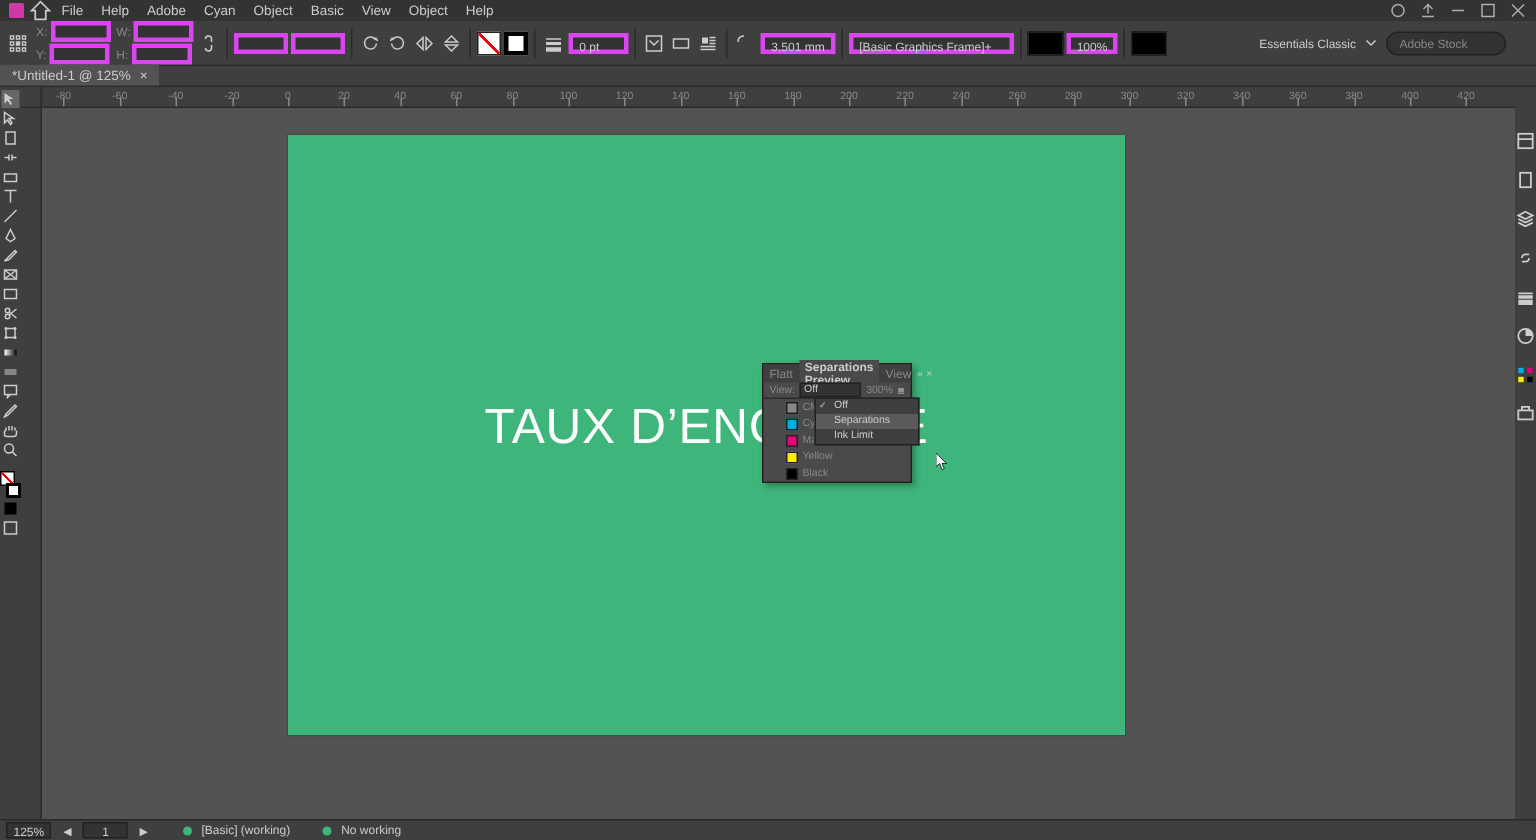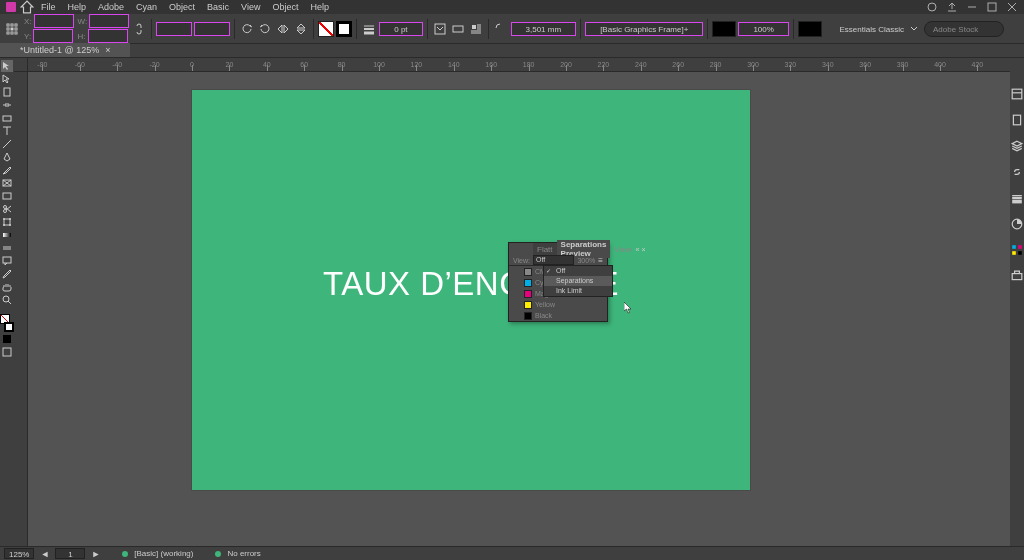--- a/index.html
+++ b/index.html
@@ -24,28 +24,28 @@
   .menubar{height:14px;background:var(--gray-dark);display:flex;align-items:center;padding:0 4px;gap:2px;}
   .menubar .logo{width:14px;height:12px;display:flex;align-items:center;justify-content:center;}
   .menubar .logo .sq{width:10px;height:10px;background:var(--accent-pink);border-radius:1px;}
   .menubar .home-ic{width:14px;height:12px;display:flex;align-items:center;justify-content:center;}
   .menubar .menu-item{padding:0 5px;height:14px;line-height:14px;font-size:9px;}
   
   .controlbar{height:30px;background:var(--gray-mid);border-bottom:1px solid var(--gray-border);display:flex;align-items:center;padding:0 4px;gap:2px;}
   .ctl-ic{width:16px;height:16px;display:flex;align-items:center;justify-content:center;border:0;}
   .ctl-ic svg{width:12px;height:12px;}
   .ctl-sep{width:1px;height:20px;background:var(--gray-border);margin:0 2px;}
-  .ctl-field{height:14px;background:var(--gray-dark);border:1px solid #d946ef;padding:0 14px;font-size:8px;line-height:14px;min-width:40px;}
+  .ctl-field{height:14px;background:var(--gray-dark);border:3px solid #d946ef;padding:0 4px;font-size:8px;line-height:14px;min-width:40px;}
   .ctl-label{font-size:8px;color:var(--text-dim);padding:0 2px;}
   .ctl-swatch{width:16px;height:16px;border:1px solid #222;}
   .ctl-spacer{flex:1;}
   .ctl-search{height:16px;width:80px;background:var(--gray-dark);border:1px solid #222;border-radius:8px;padding:0 8px;font-size:8px;line-height:16px;color:var(--text-dim);}
   
   .tabbar{height:14px;background:var(--gray-mid);display:flex;align-items:flex-end;border-bottom:1px solid var(--gray-border);}
-  .doc-tab{height:14px;display:flex;align-items:center;padding:0 20px;background:var(--bg);font-size:8px;gap:6px;}
+  .doc-tab{height:14px;display:flex;align-items:center;padding:0 8px;background:var(--bg);font-size:8px;gap:6px;}
   .doc-tab .x{cursor:pointer;}
   
   .main{position:absolute;top:58px;bottom:14px;left:0;right:0;display:flex;}
   .tool-col{width:14px;background:var(--gray-mid);display:flex;flex-direction:column;align-items:center;padding-top:2px;gap:1px;}
   .tool-btn{width:12px;height:12px;border:0;display:flex;align-items:center;justify-content:center;}
   .tool-btn svg{width:10px;height:10px;}
   .tool-btn.active{background:#666;}
   .panel-col{width:14px;background:var(--gray-mid);display:flex;flex-direction:column;align-items:center;padding-top:30px;gap:14px;}
   .panel-tab{width:12px;height:12px;display:flex;align-items:center;justify-content:center;}
   .canvas-wrap{flex:1;position:relative;overflow:hidden;}
@@ -53,21 +53,21 @@
   .ruler-v{position:absolute;top:14px;left:0;bottom:0;width:14px;background:var(--gray-mid);border-right:1px solid var(--gray-border);}
   .ruler-corner{position:absolute;top:0;left:0;width:14px;height:14px;background:var(--gray-mid);border-right:1px solid var(--gray-border);border-bottom:1px solid var(--gray-border);}
   .ruler-h .tick{position:absolute;bottom:0;width:1px;height:3px;background:var(--text-dim);}
   .ruler-h .tick.major{height:6px;}
   .ruler-h .num{position:absolute;bottom:3px;font-size:7px;color:var(--text-dim);transform:translateX(-50%);}
   .canvas{position:absolute;top:14px;left:14px;right:0;bottom:0;background:var(--bg);}
   .page{position:absolute;top:18px;left:164px;width:558px;height:400px;background:var(--accent-green);box-shadow:0 0 0 1px rgba(0,0,0,.1);}
   .page-text{position:absolute;left:50%;top:50%;transform:translate(-50%,-50%) translateY(-6px);font-size:33px;font-weight:400;color:#fff;white-space:nowrap;letter-spacing:.5px;}
   
   .sep-panel{position:absolute;top:170px;left:480px;width:100px;background:var(--gray-panel);border:1px solid #222;box-shadow:2px 2px 4px rgba(0,0,0,.3);z-index:10;}
-  .sep-head{display:flex;align-items:center;height:12px;background:var(--gray-mid);margin-left:24px;}
+  .sep-head{display:flex;align-items:center;height:12px;background:var(--gray-mid);}
   .sep-tab{padding:0 4px;font-size:8px;color:var(--text-dim);}
   .sep-tab.active{color:var(--text);background:var(--gray-panel);font-weight:bold;}
   .sep-close{margin-left:auto;display:flex;gap:2px;padding-right:2px;}
   .sep-row{display:flex;align-items:center;height:11px;padding:0 4px;gap:3px;}
   .sep-view-row{border-bottom:1px solid var(--gray-border);}
   .sep-view-row select,.sep-drop{flex:1;height:10px;background:var(--gray-dark);border:1px solid #222;font-size:7px;padding:0 2px;}
   .sep-ink{width:8px;height:8px;border:1px solid #222;}
   .sep-name{font-size:7px;color:var(--text-dim);}
   .sep-eye{width:8px;height:8px;}
   
@@ -576,14 +576,14 @@
 <div class="status">
   <div class="sfield">125%</div>
   <span>◄</span>
   <div class="sfield" style="min-width:30px;text-align:center">1</div>
   <span>►</span>
   <div style="width:10px"></div>
   <div class="dot green"></div>
   <span style="font-size:8px">[Basic] (working)</span>
   <div style="width:10px"></div>
   <div class="dot green"></div>
-  <span style="font-size:8px">No errors</span>
+  <span style="font-size:8px">No working</span>
 </div>
 
 </body></html>

